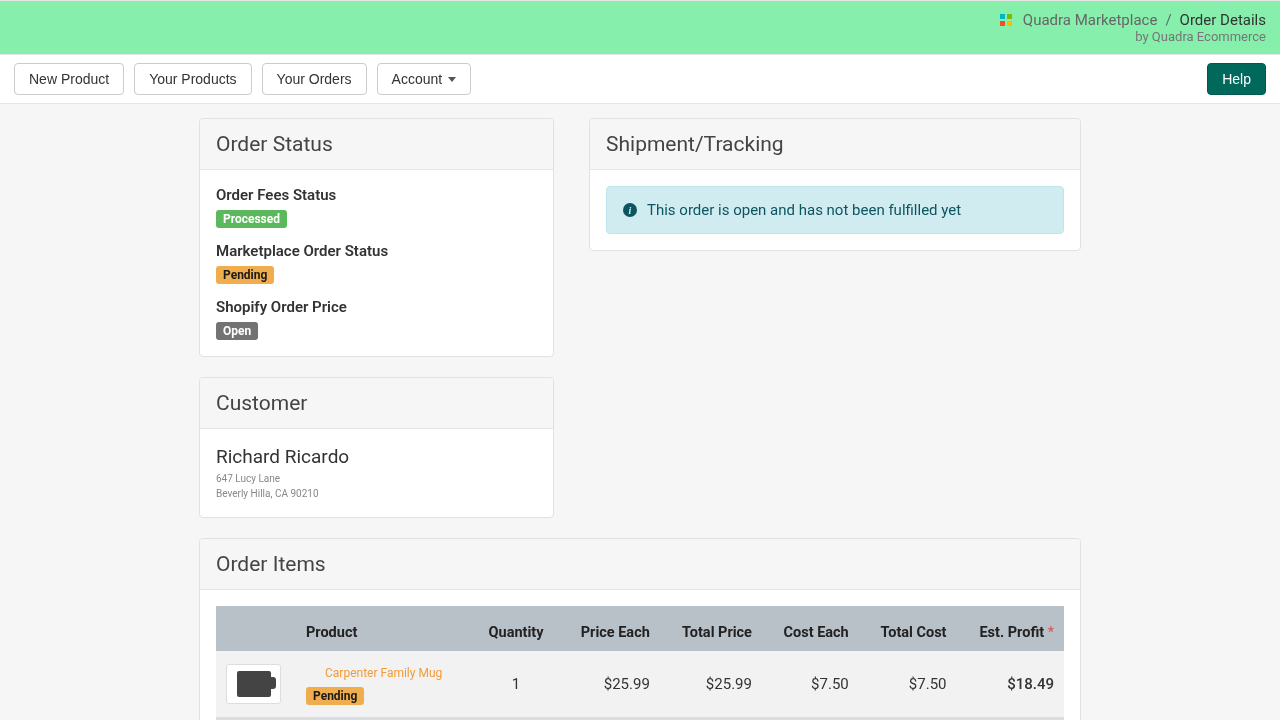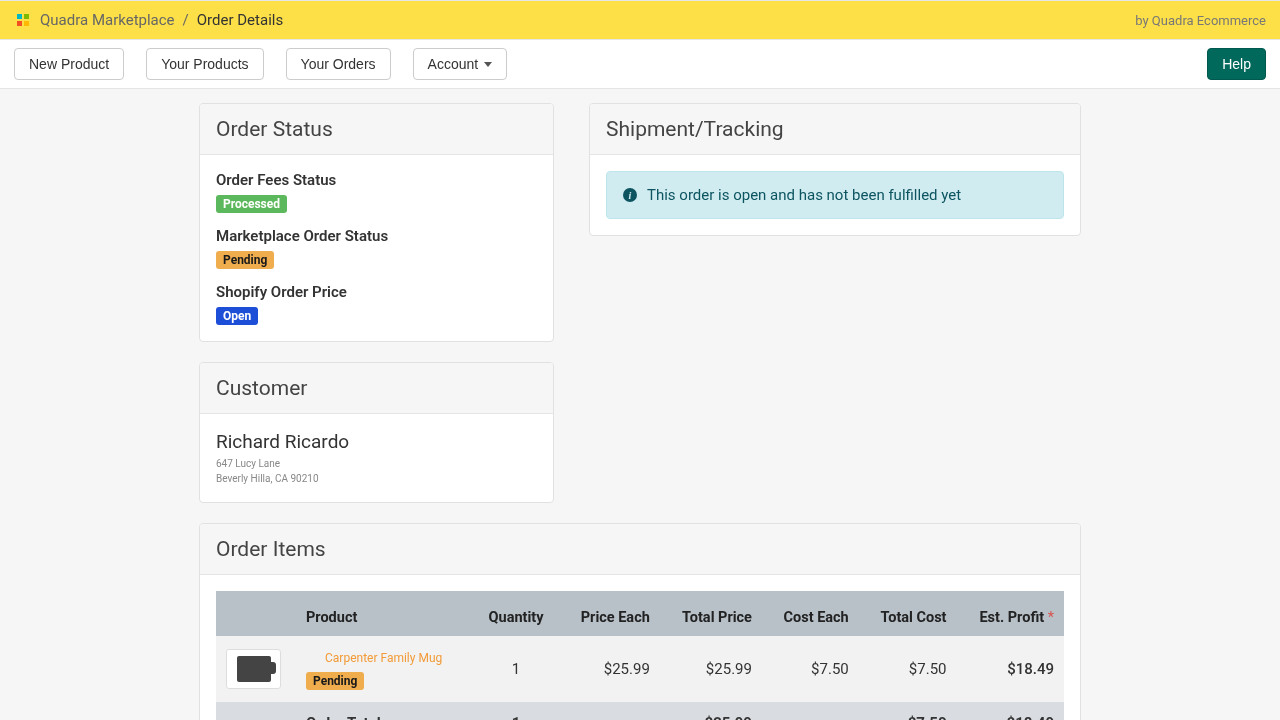--- a/index.html
+++ b/index.html
@@ -3,27 +3,28 @@
 <meta charset="utf-8">
 <style>
   * { box-sizing: border-box; margin: 0; padding: 0; }
   body {
     font-family: -apple-system, BlinkMacSystemFont, "Segoe UI", Roboto, "Helvetica Neue", Arial, sans-serif;
     background: #f6f6f6;
     color: #333;
     font-size: 14px;
   }
   .topbar {
-    background: #fde047;
+    background: #86efac;
     border-top: 1px solid #e5e5e5;
     border-bottom: 1px solid #e5e5e5;
     padding: 10px 14px;
     display: flex;
-    align-items: center;
+    align-items: flex-end;
     justify-content: space-between;
+    flex-direction: column;
   }
   .breadcrumb {
     display: flex;
     align-items: center;
     gap: 8px;
     color: #666;
     font-size: 15px;
   }
   .breadcrumb .current { color: #333; }
   .logo {
@@ -32,21 +33,21 @@
   }
   .byline { color: #777; font-size: 13px; }
   .navbar {
     background: #fff;
     border-bottom: 1px solid #e5e5e5;
     padding: 8px 14px;
     display: flex;
     align-items: center;
     justify-content: space-between;
   }
-  .nav-buttons { display: flex; gap: 22px; }
+  .nav-buttons { display: flex; gap: 10px; }
   .btn {
     background: #fff;
     border: 1px solid #ccc;
     border-radius: 4px;
     padding: 7px 14px;
     font-size: 14px;
     color: #333;
     cursor: pointer;
     display: inline-flex;
     align-items: center;
@@ -97,21 +98,21 @@
   .badge {
     display: inline-block;
     font-size: 12px;
     font-weight: 700;
     padding: 2px 7px;
     border-radius: 3px;
     color: #fff;
   }
   .badge-warning { background: #f0ad4e; color: #1a1a1a; }
   .badge-success { background: #5cb85c; }
-  .badge-info { background: #1d4ed8; }
+  .badge-info { background: #737373; }
   .alert-info {
     background: #d1ecf1;
     border: 1px solid #bee5eb;
     color: #0c5460;
     border-radius: 4px;
     padding: 14px 16px;
     display: flex;
     align-items: center;
     gap: 10px;
     font-size: 15px;

